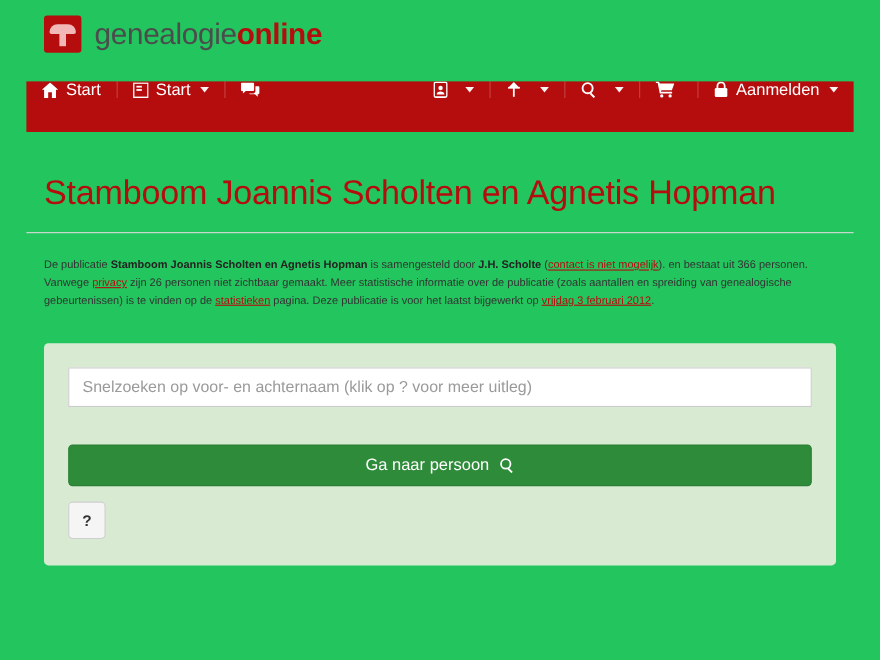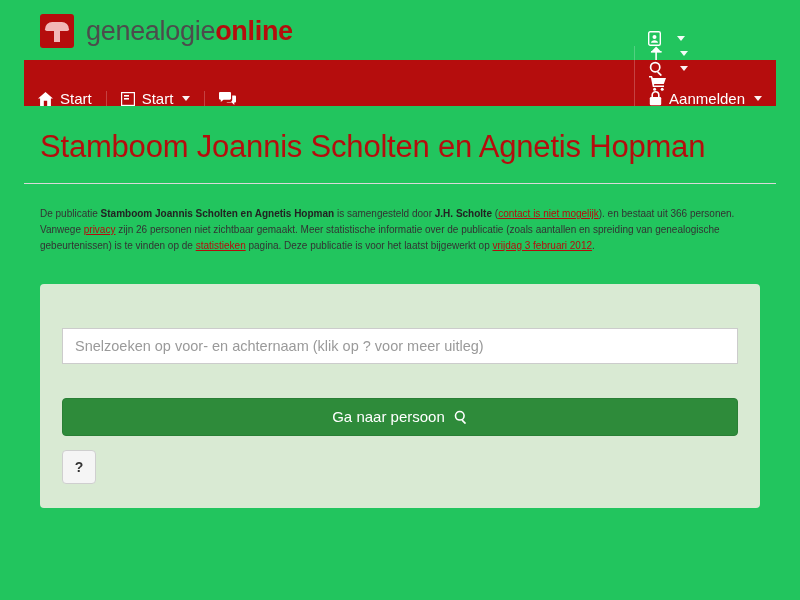--- a/index.html
+++ b/index.html
@@ -63,29 +63,29 @@
   }
   .brand-text .bold {
     font-weight: bold;
     color: #b50d0d;
   }
 
   
   .navbar {
     background: #b50d0d;
     height: 46px;
-    margin: 0 24px;
-    display: flex;
-    align-items: flex-end;
+    margin: 14px 24px;
+    display: flex;
+    align-items: flex-start;
     color: #ffffff;
     font-size: 15px;
   }
   .nav-group-left { display: flex; align-items: stretch; }
   .nav-spacer { flex: 1 1 auto; }
-  .nav-group-right { display: flex; align-items: stretch; flex-direction: column; }
+  .nav-group-right { display: flex; align-items: stretch; }
 
   .nav-item {
     display: flex;
     align-items: center;
     gap: 7px;
     padding: 0 14px;
     color: #ffffff;
     cursor: pointer;
     white-space: nowrap;
     border-left: 1px solid rgba(255,255,255,0.22);
@@ -145,21 +145,20 @@
     width: 100%;
     height: 36px;
     border: 1px solid #cccccc;
     border-radius: 0;
     background: #ffffff;
     padding: 0 12px;
     font-size: 14.5px;
     color: #333;
     font-family: "Liberation Sans", sans-serif;
     outline: none;
-    margin-top: 22px;
   }
   .search-input::placeholder { color: #9a9a9a; }
   .go-button {
     margin-top: 34px;
     width: 100%;
     height: 38px;
     background: #2e8b3a;
     border: 1px solid #2a7f35;
     border-radius: 4px;
     color: #ffffff;

